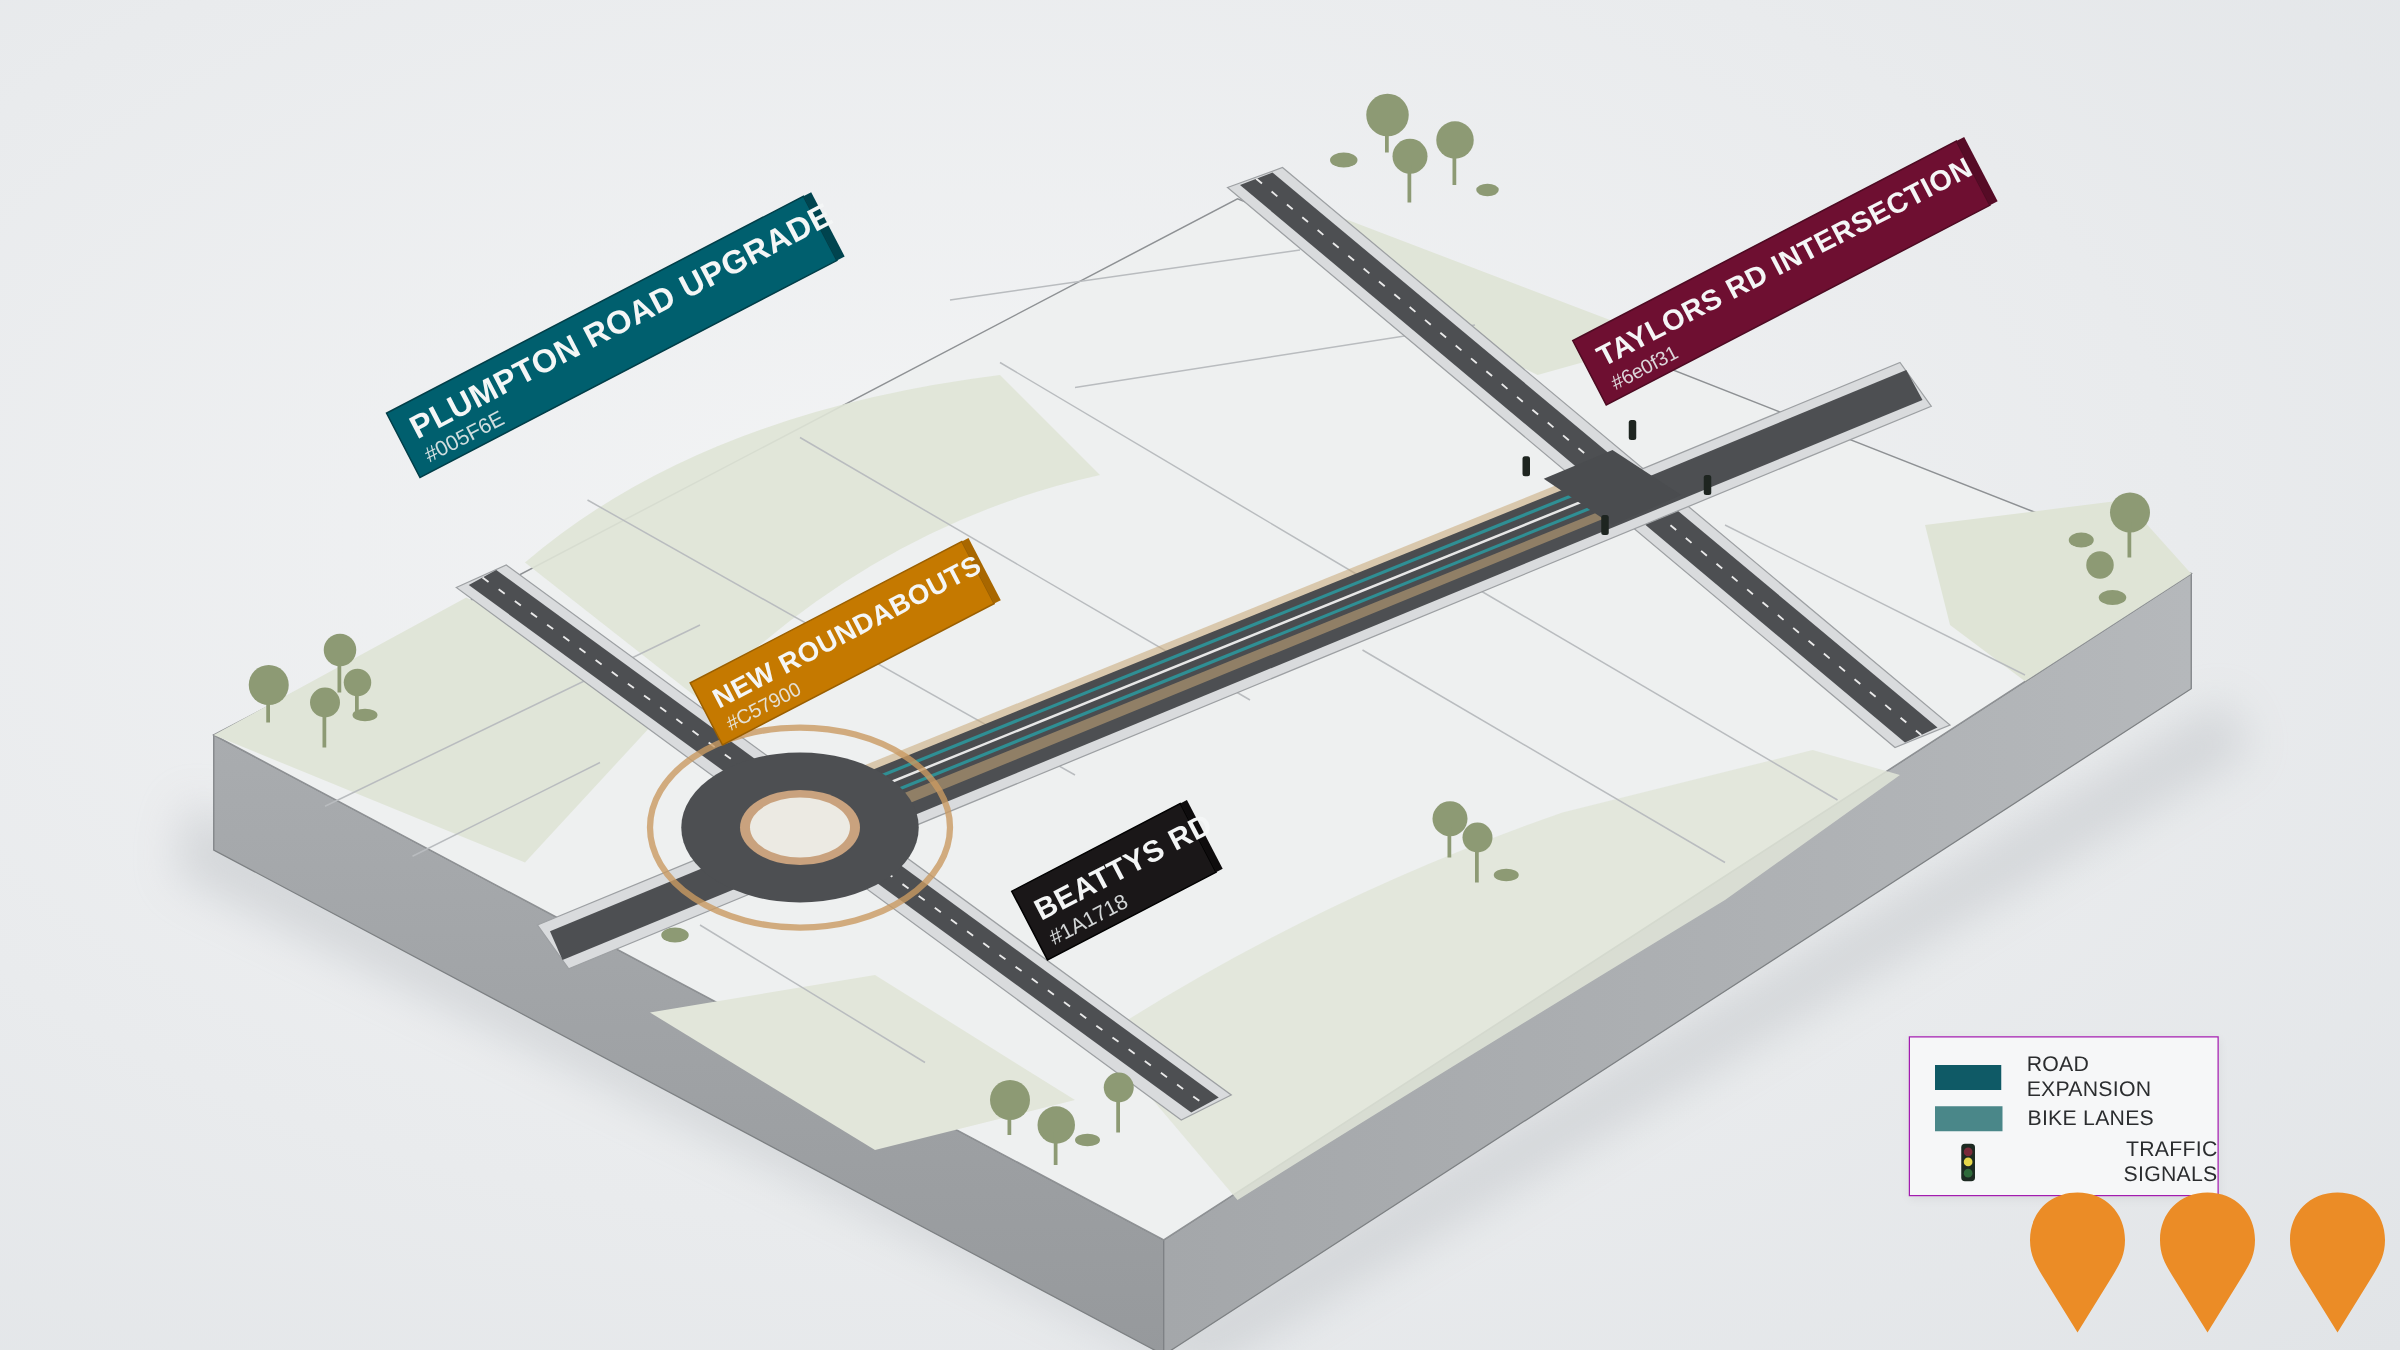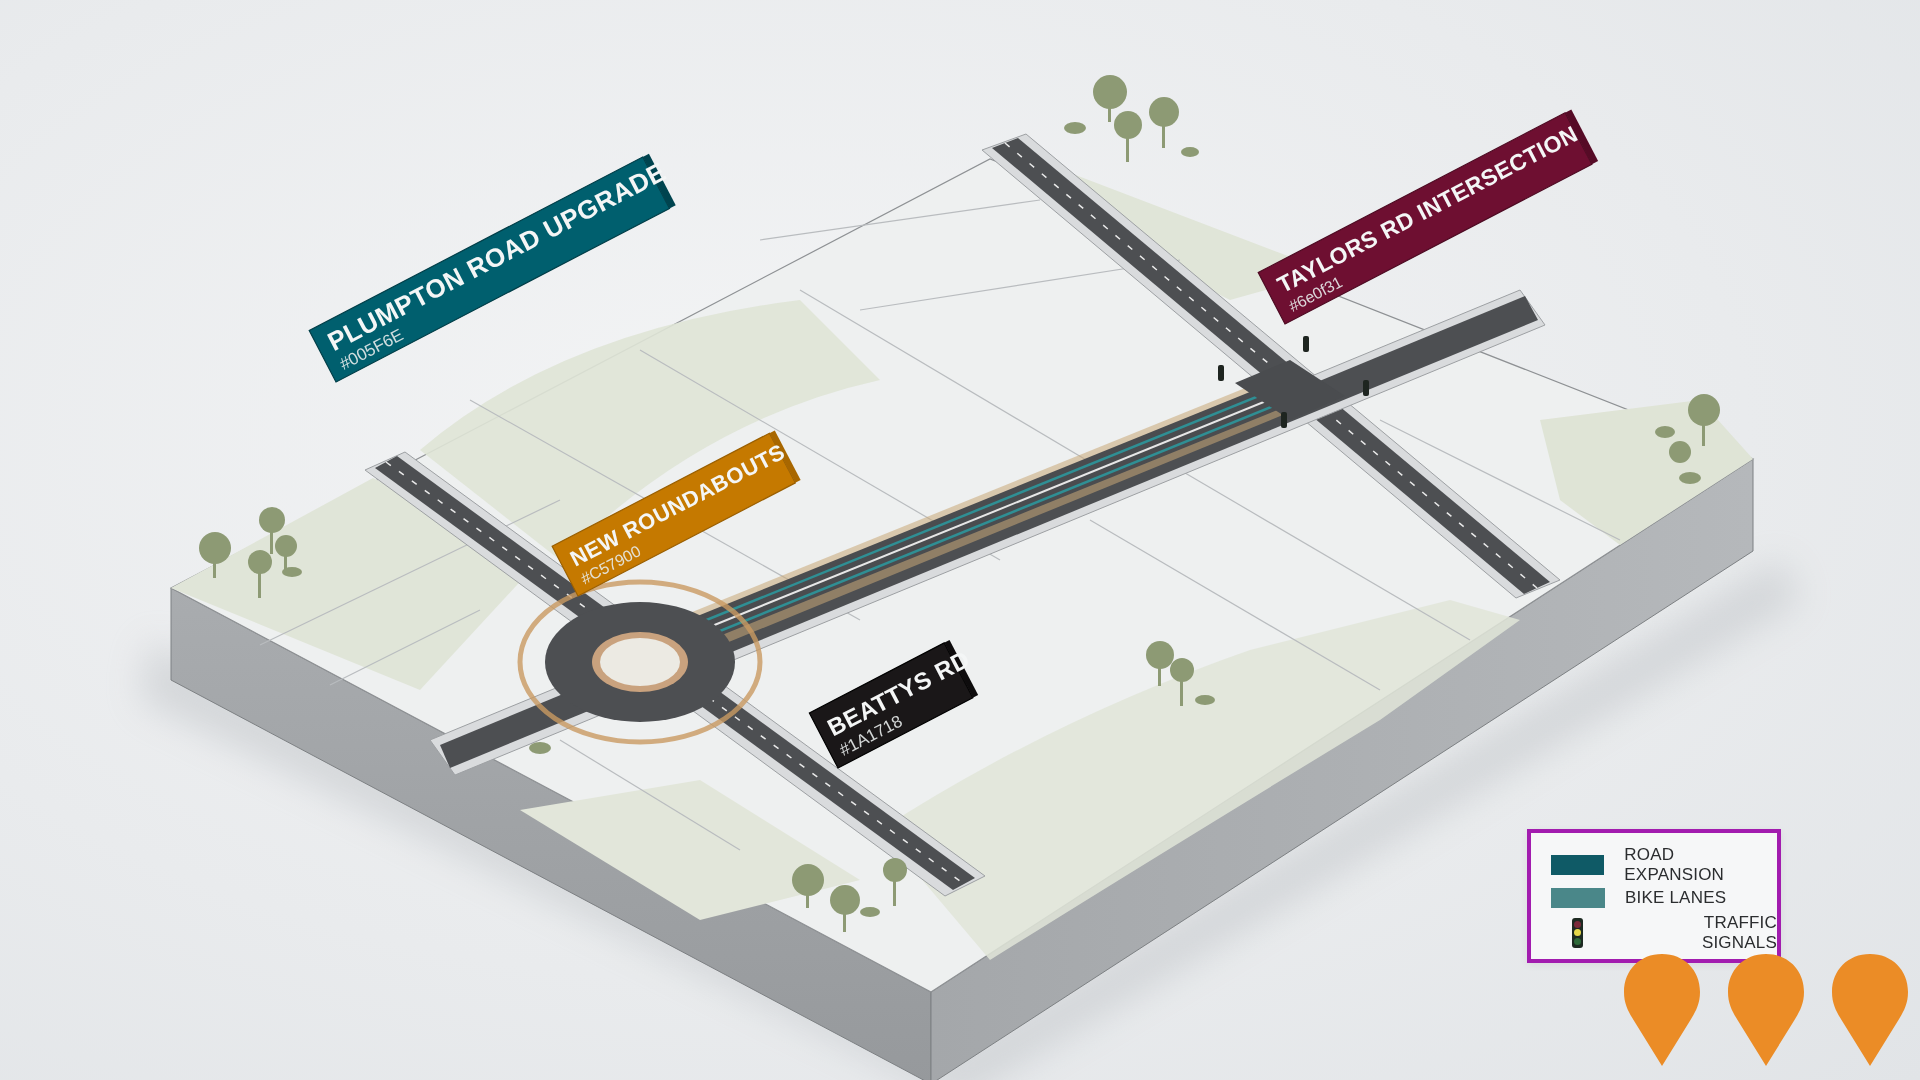--- a/index.html
+++ b/index.html
@@ -7,21 +7,21 @@
     width:1920px; height:1080px; overflow:hidden;
     background: radial-gradient(ellipse at 40% 40%, #f3f4f5 0%, #e9ebed 60%, #e1e4e7 100%);
     font-family: "Liberation Sans", sans-serif;
     position:relative;
   }
   #scene { position:absolute; left:0; top:0; width:1920px; height:1080px; }
   .sign-title { font-family:"Liberation Sans", sans-serif; font-weight:700; fill:#f4f6f6; letter-spacing:0.5px; }
   .sign-code  { font-family:"Liberation Sans", sans-serif; font-weight:400; fill:#e8ecec; opacity:0.9; }
   .legend {
     position:absolute; left:1527px; top:829px; width:246px; height:126px;
-    background:#f6f7f8; border:4px solid #a21caf; box-shadow:0 2px 8px rgba(0,0,0,0.06);
+    background:#f6f7f8; border:1px solid #a21caf; box-shadow:0 2px 8px rgba(0,0,0,0.06);
   }
   .legend-row { position:absolute; left:20px; display:flex; align-items:center; height:24px; }
   .swatch { width:54px; height:20px; margin-right:20px; }
   .legend-label { font-size:17px; color:#2b2d2f; letter-spacing:0.2px; }
   .signal-icon { width:54px; margin-right:20px; display:flex; justify-content:center; }
   .signal-body { width:11px; height:30px; background:#1d2a22; border-radius:3px; display:flex; flex-direction:column; align-items:center; justify-content:space-around; padding:2px 0; box-sizing:border-box; }
   .lamp { width:7px; height:7px; border-radius:50%; }
   .pins { position:absolute; left:1620px; top:950px; width:300px; height:130px; }
   .pin { position:absolute; top:0; width:84px; height:120px; }
 </style>

